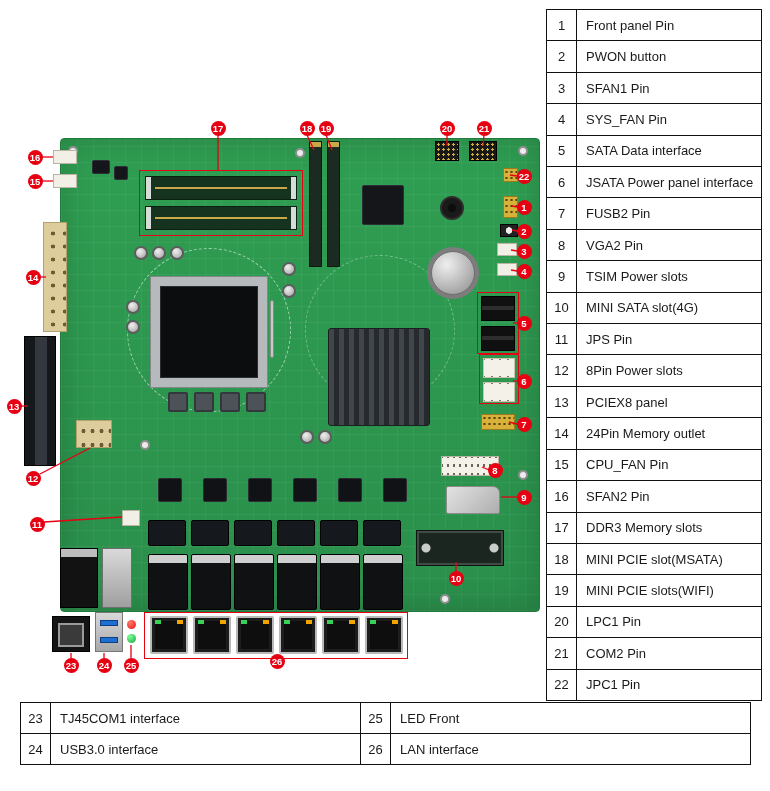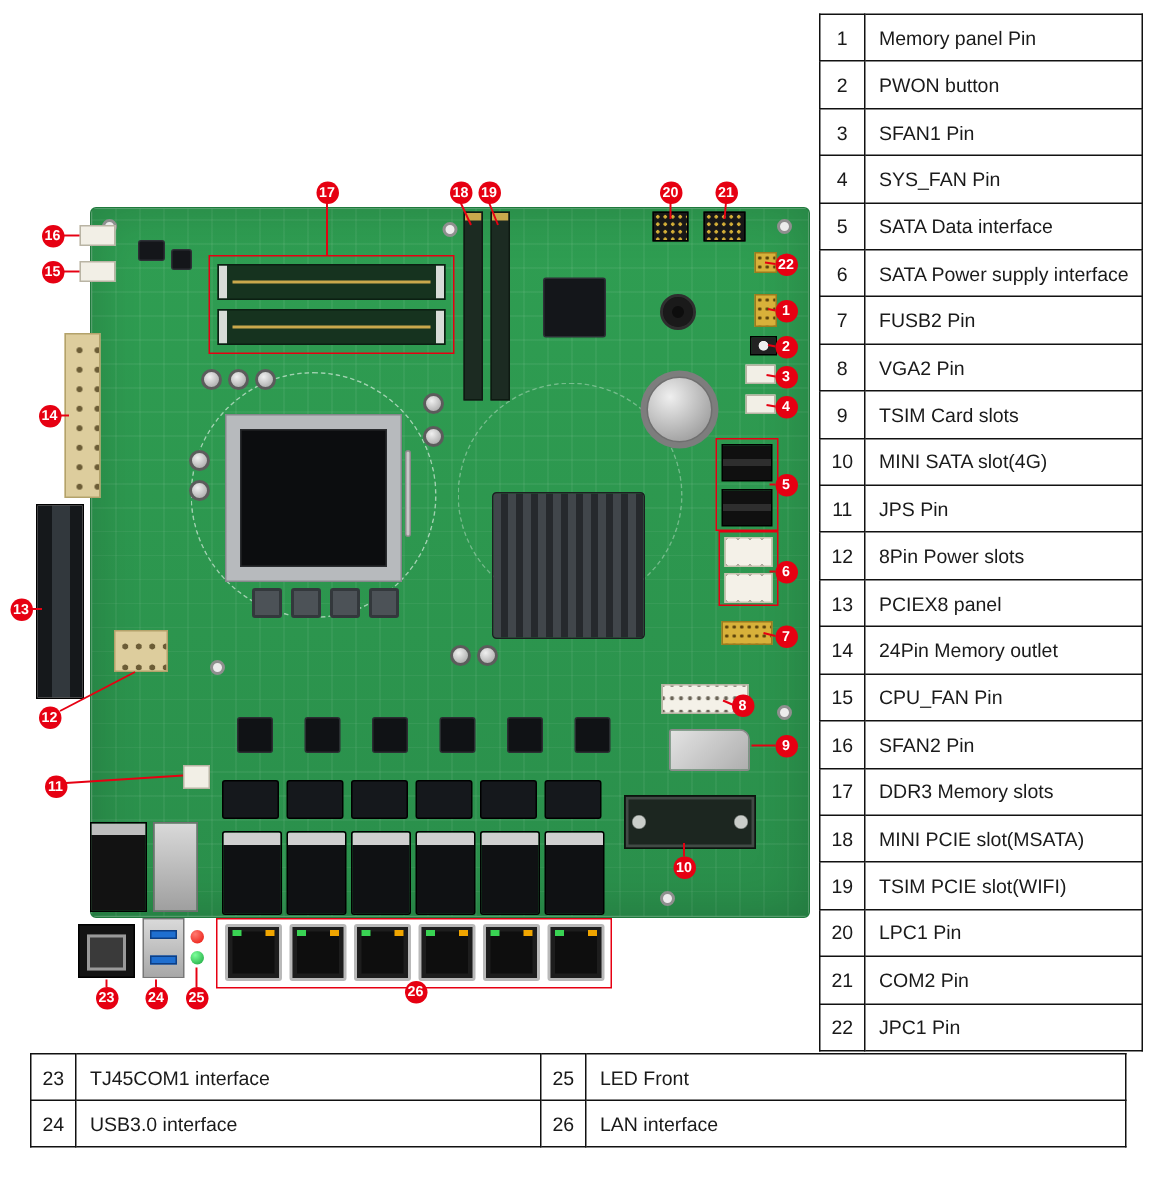--- a/index.html
+++ b/index.html
@@ -315,53 +315,53 @@
       <div class="lanport" style="left: 365px;">
         <span class="led led-g"></span>
         <span class="led led-o"></span>
       </div>
     </div>
 
   <table class="legend" id="legend-right">
     <tbody id="legend-rows">
         <tr>
           <td class="num">1</td>
-          <td class="lbl">Memory panel Pin</td>
+          <td class="lbl">Front panel Pin</td>
         </tr>
         <tr>
           <td class="num">2</td>
           <td class="lbl">PWON button</td>
         </tr>
         <tr>
           <td class="num">3</td>
           <td class="lbl">SFAN1 Pin</td>
         </tr>
         <tr>
           <td class="num">4</td>
           <td class="lbl">SYS_FAN Pin</td>
         </tr>
         <tr>
           <td class="num">5</td>
           <td class="lbl">SATA Data interface</td>
         </tr>
         <tr>
           <td class="num">6</td>
-          <td class="lbl">SATA Power supply interface</td>
+          <td class="lbl">JSATA Power panel interface</td>
         </tr>
         <tr>
           <td class="num">7</td>
           <td class="lbl">FUSB2 Pin</td>
         </tr>
         <tr>
           <td class="num">8</td>
           <td class="lbl">VGA2 Pin</td>
         </tr>
         <tr>
           <td class="num">9</td>
-          <td class="lbl">TSIM Card slots</td>
+          <td class="lbl">TSIM Power slots</td>
         </tr>
         <tr>
           <td class="num">10</td>
           <td class="lbl">MINI SATA slot(4G)</td>
         </tr>
         <tr>
           <td class="num">11</td>
           <td class="lbl">JPS Pin</td>
         </tr>
         <tr>
@@ -387,21 +387,21 @@
         <tr>
           <td class="num">17</td>
           <td class="lbl">DDR3 Memory slots</td>
         </tr>
         <tr>
           <td class="num">18</td>
           <td class="lbl">MINI PCIE slot(MSATA)</td>
         </tr>
         <tr>
           <td class="num">19</td>
-          <td class="lbl">TSIM PCIE slot(WIFI)</td>
+          <td class="lbl">MINI PCIE slots(WIFI)</td>
         </tr>
         <tr>
           <td class="num">20</td>
           <td class="lbl">LPC1 Pin</td>
         </tr>
         <tr>
           <td class="num">21</td>
           <td class="lbl">COM2 Pin</td>
         </tr>
         <tr>

